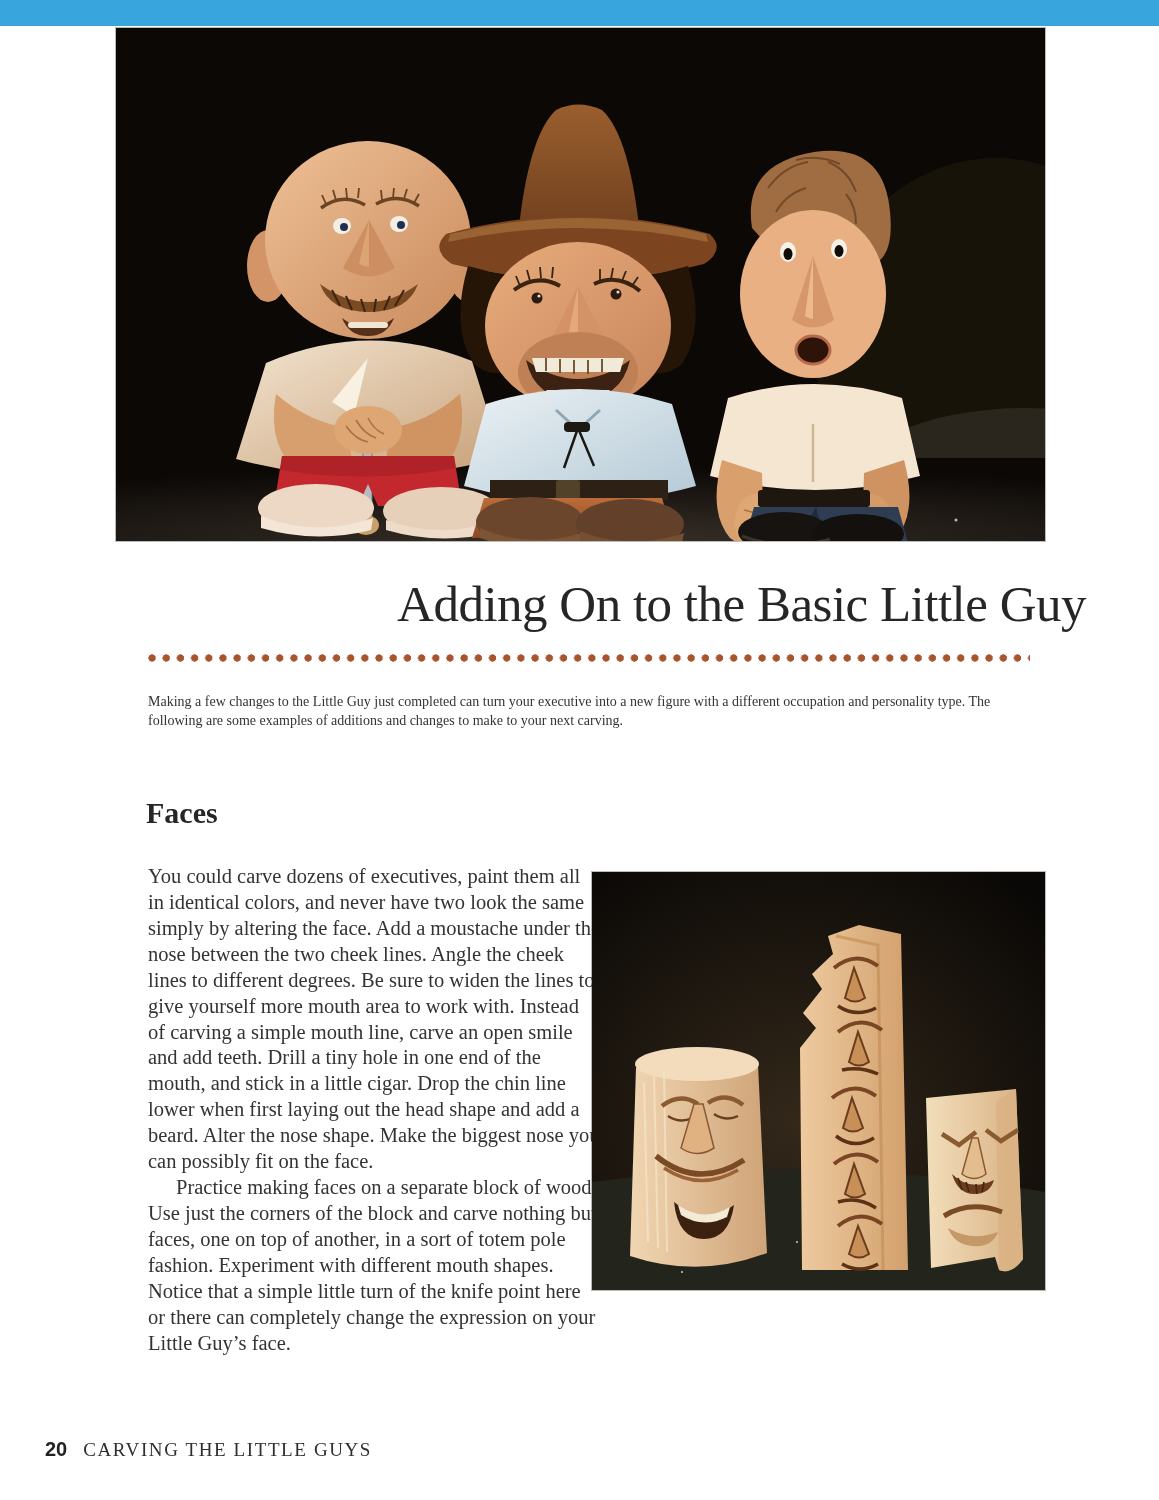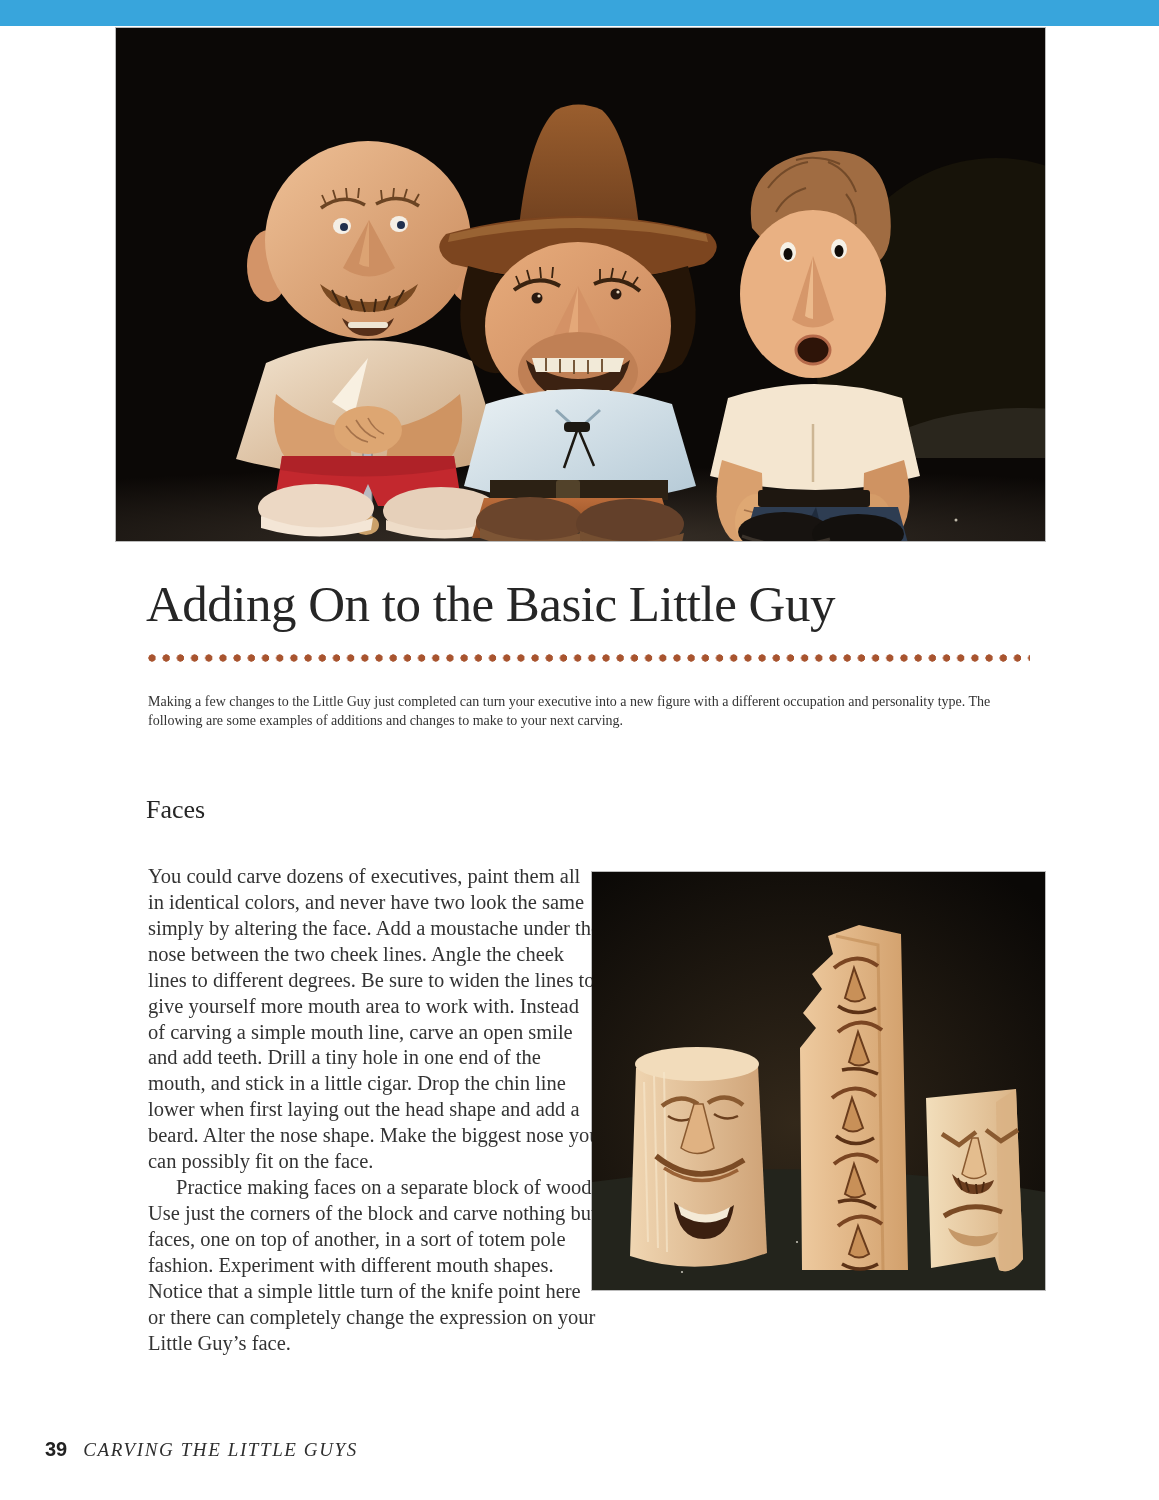--- a/index.html
+++ b/index.html
@@ -7,47 +7,47 @@
     width:1159px;height:1500px;position:relative;background:#ffffff;
     font-family:"Liberation Serif", serif;color:#2e2e2e;overflow:hidden;
   }
   .abs{position:absolute;}
   #top-bar{left:0;top:0;width:1159px;height:26px;background:#38a5dc;}
   .photo{box-shadow:0 0 0 1px rgba(60,60,60,.35);background:#0b0806;}
   #top-photo{left:116px;top:28px;width:929px;height:513px;}
   #page-title{
     left:146px;top:576px;width:940px;
     font-size:51px;line-height:1.1;letter-spacing:-0.5px;color:#262626;
-    font-family:"Liberation Serif", serif;font-weight:400;
+    font-family:"Liberation Serif", serif;font-weight:400;text-align:right;
   }
   #dot-rule{
     left:148px;top:653px;width:882px;height:10px;
     background-image:radial-gradient(circle at 4px 5px,#a8542f 3.4px,rgba(0,0,0,0) 3.9px);
     background-size:14.2px 10px;background-repeat:repeat-x;
   }
   #intro-paragraph{
     left:148px;top:692px;width:880px;
     font-size:14px;line-height:1.38;color:#333;
   }
   #faces-heading{
-    left:146px;top:796px;font-size:26px;color:#262626;line-height:1.1;
+    left:146px;top:796px;font-size:30px;color:#262626;line-height:1.1;font-weight:bold;
   }
   #left-column{
     left:148px;top:864px;width:452px;
     font-size:20.5px;line-height:1.265;color:#333;
   }
   #left-column p{margin:0;}
   #left-column p.indent{text-indent:28px;}
   #faces-photo{left:592px;top:872px;width:453px;height:418px;}
   #footer{left:45px;top:1438px;font-size:19px;color:#2e2e2e;white-space:nowrap;}
   #footer .pagenum{
     font-family:"Liberation Sans", sans-serif;font-weight:bold;font-size:20px;
     margin-right:16px;color:#222;
   }
-  #footer .booktitle{letter-spacing:1.6px;font-family:"Liberation Serif", serif;font-style:italic;}
+  #footer .booktitle{letter-spacing:1.6px;font-family:"Liberation Serif", serif;}
   svg{display:block;}
 </style>
 </head>
 <body>
 
 <div id="top-bar" class="abs" style="background: rgb(56, 165, 220);"></div>
 
 <div id="top-photo" class="abs photo">
 <svg width="929" height="513" viewBox="0 0 929 513">
   <defs>
@@ -305,14 +305,14 @@
     <g stroke="#49270f" stroke-width="1.8">
       <path d="M366 306 l4 12 M374 310 l3 10 M384 312 l1 10 M392 310 l-2 10"></path>
     </g>
     <path d="M352 344 q26 -16 58 -4" stroke="#7a4a24" stroke-width="5" fill="none"></path>
     <path d="M356 356 q24 14 50 4 q-6 16 -26 14 q-18 -2 -24 -18 z" fill="#c59868"></path>
   </g>
 </svg>
 </div>
 
 <div id="footer" class="abs">
-  <span class="pagenum">39</span><span class="booktitle">CARVING THE LITTLE GUYS</span>
+  <span class="pagenum">20</span><span class="booktitle">CARVING THE LITTLE GUYS</span>
 </div>
 
 </body></html>

